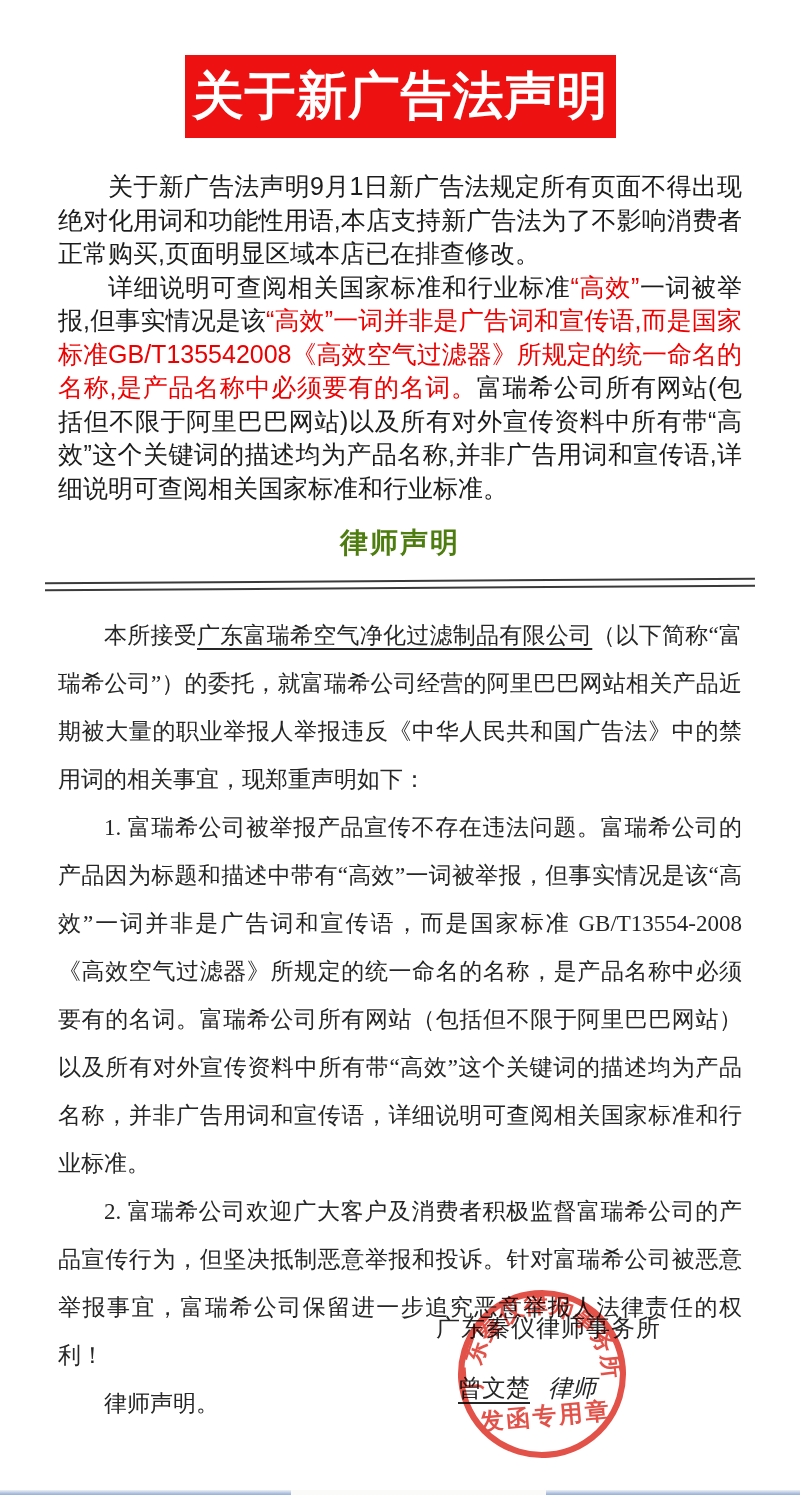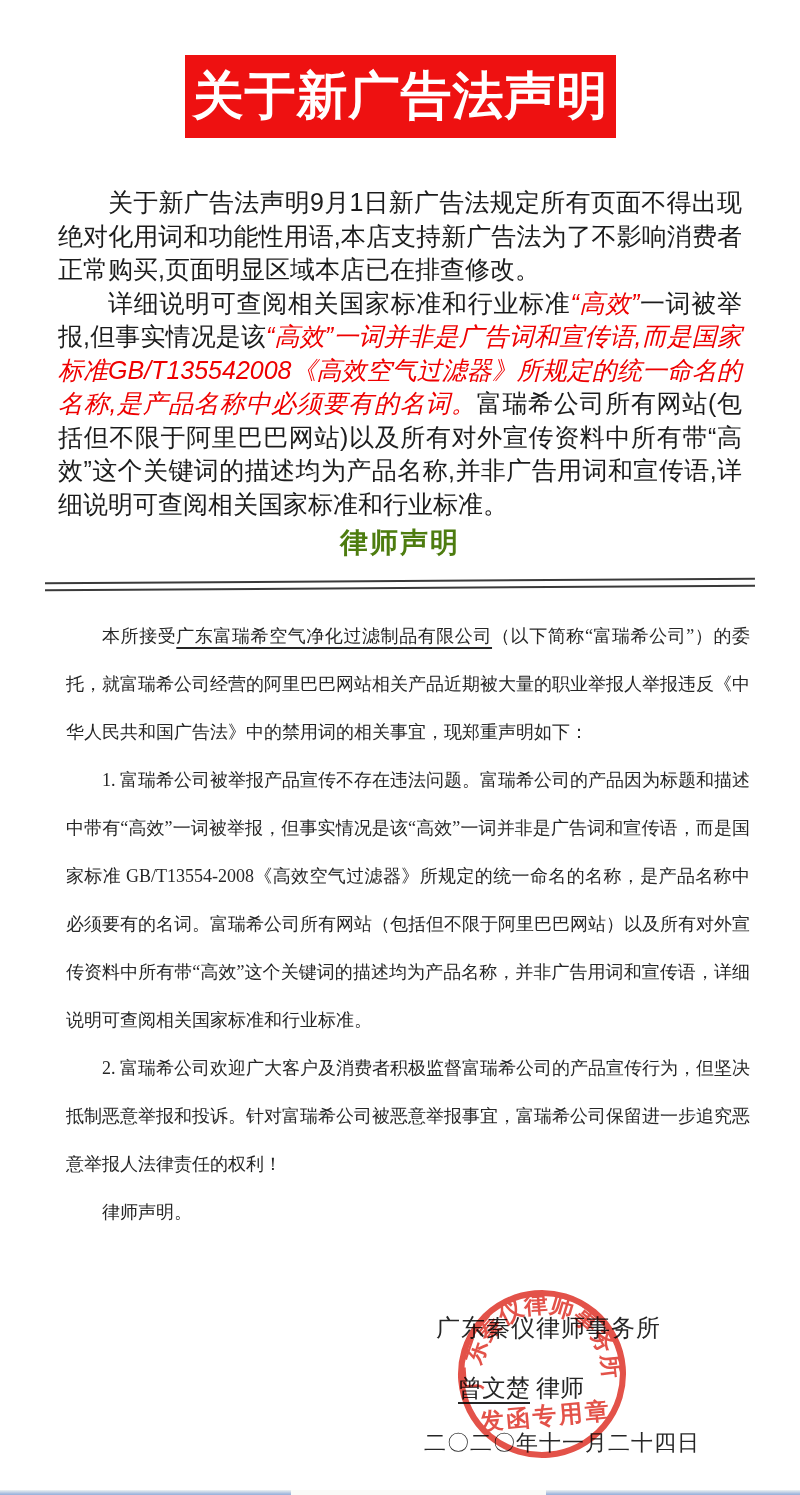--- a/index.html
+++ b/index.html
@@ -7,45 +7,45 @@
 
   
   .banner{position:absolute;left:185px;top:55px;width:431px;height:83px;
     background:var(--banner_bg,#ee1111);display:flex;align-items:center;justify-content:center;}
   .banner-title{color:var(--banner_text,#ffffff);font-family:"Liberation Sans","DejaVu Sans",sans-serif;
     font-size:51px;font-weight:bold;letter-spacing:1px;white-space:nowrap;}
 
   
   .notice{position:absolute;left:58px;top:170px;width:684px;
     font-family:"Liberation Sans","DejaVu Sans",sans-serif;
-    font-size:25px;line-height:33.5px;color:var(--body_text,#1c1c1c);text-align:justify;margin-top:16px;}
+    font-size:25px;line-height:33.5px;color:var(--body_text,#1c1c1c);text-align:justify;}
   .n-para{margin:0;text-indent:2em;}
-  .red{color:var(--highlight_red,#ee0000);font-style:italic;}
+  .red{color:var(--highlight_red,#ee0000);}
 
   
   .st-heading{position:absolute;left:0;top:524px;width:100%;margin:0;text-align:center;
     font-family:"Liberation Serif","DejaVu Serif",serif;font-size:28px;font-weight:bold;
     color:#4d7c0f;letter-spacing:2px;}
   .double-rule{position:absolute;left:45px;top:580px;width:710px;height:5px;
     border-top:2px solid var(--rule_color,#3a3a3a);border-bottom:2px solid var(--rule_color,#3a3a3a);
     transform:rotate(-0.35deg);}
 
   
-  .statement{position:absolute;left:66px;top:612px;width:684px;
+  .statement{position:absolute;left:58px;top:612px;width:684px;
     font-family:"Liberation Serif","DejaVu Serif",serif;
-    font-size:18px;line-height:48px;color:var(--statement_text,#262626);text-align:justify;}
+    font-size:23px;line-height:48px;color:var(--statement_text,#262626);text-align:justify;}
   .s-para{margin:0;text-indent:2em;}
   .u{text-decoration:underline;text-underline-offset:5px;text-decoration-thickness:1.5px;}
 
   
   .sig{position:absolute;font-family:"Liberation Serif","DejaVu Serif",serif;color:#262626;white-space:nowrap;}
   .sig-firm{left:436px;top:1312px;font-size:24px;letter-spacing:1px;}
   .sig-lawyer{left:452px;top:1372px;font-size:24px;}
   .u-name{text-decoration:underline;text-underline-offset:6px;text-decoration-thickness:1.5px;padding:0 6px;margin-top:48px;}
-  .lawyer-title{}
+  .lawyer-title{margin-left:12px;font-style:italic;}
   .sig-date{left:424px;top:1428px;font-size:22px;letter-spacing:1px;}
 
   
   .seal{position:absolute;left:454px;top:1286px;width:176px;height:176px;
     opacity:.87;mix-blend-mode:multiply;transform:rotate(-5deg);}
   .seal circle{stroke:var(--seal_red,#df382e);}
   .seal text{fill:var(--seal_red,#df382e);font-family:"Liberation Serif","DejaVu Serif",serif;}
 
   
   .scrollbar-track{position:absolute;left:0;bottom:0;width:800px;height:5px;
@@ -77,21 +77,20 @@
     <p class="s-para"><span>2. 富瑞希公司欢迎广大客户及消费者积极监督富瑞希公司的产品宣传行为，但坚决抵制恶意举报和投诉。针对富瑞希公司被恶意举报事宜，富瑞希公司保留进一步追究恶意举报人法律责任的权利！</span></p>
     <p class="s-para">律师声明。</p>
   </div>
 
   <div class="sig sig-firm">广东秦仪律师事务所</div>
 
   <div class="sig sig-lawyer">
     <span class="u-name">曾文楚</span><span class="lawyer-title">律师</span>
   </div>
 
-  <div class="sig sig-date">二〇二〇年十一月二十四日</div>
 
   <svg class="seal" viewBox="0 0 200 200">
     <circle cx="100" cy="100" r="92" fill="none" stroke-width="7"></circle>
     <path id="sealArc" d="M 32.4 118.1 A 70 70 0 1 1 167.6 118.1" fill="none"></path>
     <text font-size="27" font-weight="bold"><textPath href="#sealArc" startOffset="50%" text-anchor="middle">广东秦仪律师事务所</textPath></text>
     <text x="100" y="157" font-size="27" font-weight="bold" text-anchor="middle" letter-spacing="3">发函专用章</text>
   </svg>
 
   <div class="scrollbar-track">
     <div class="scrollbar-thumb"></div>

